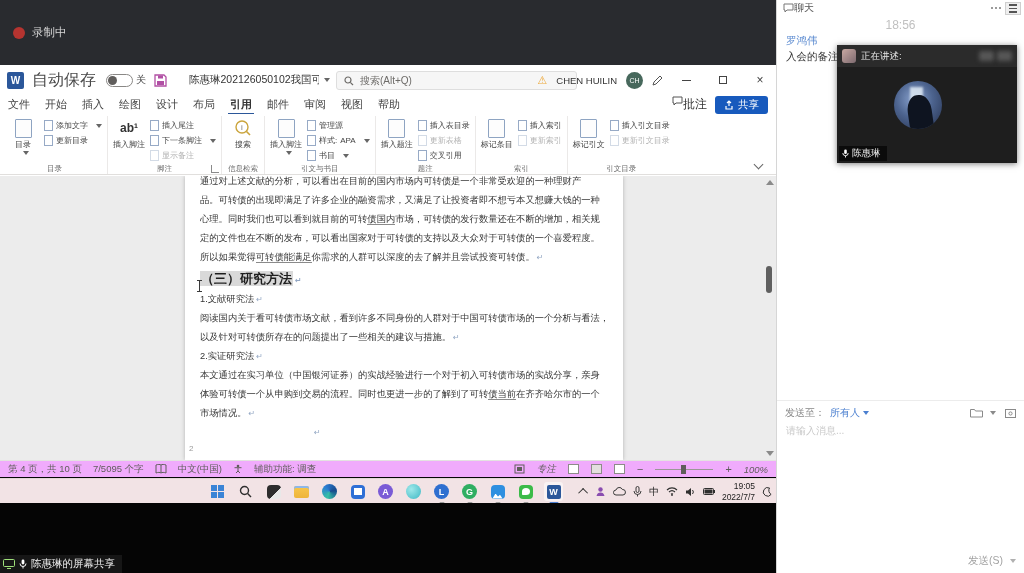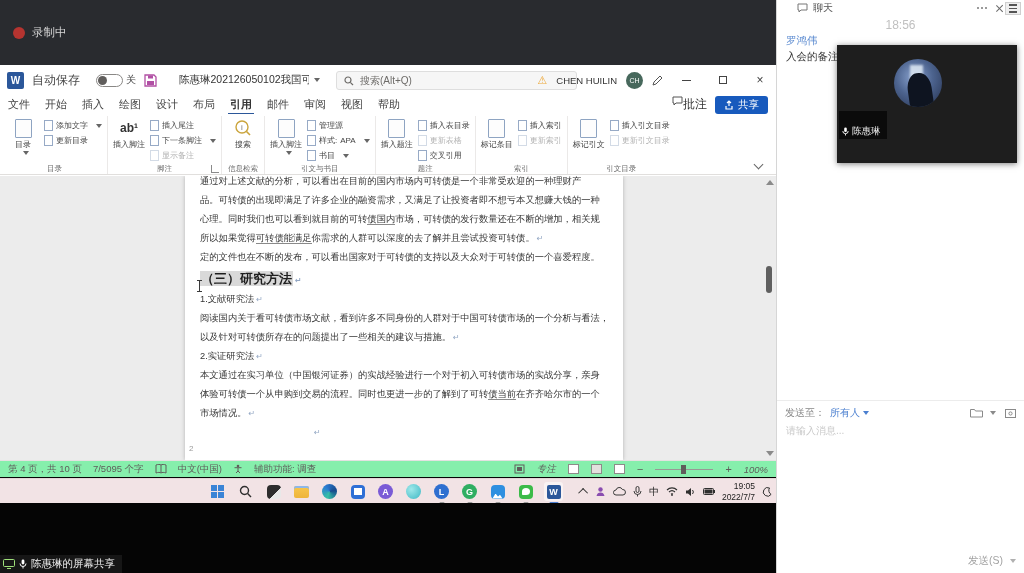--- a/index.html
+++ b/index.html
@@ -12,21 +12,21 @@
   .topstrip { position:absolute; left:0; top:0; width:776px; height:65px; background:#292b2f; }
   .rec { position:absolute; left:13px; top:25px; display:flex; align-items:center; gap:7px; }
   .rec-dot { width:12px; height:12px; border-radius:50%; background:#b53430; }
   .rec-label { color:#d8d8d8; font-size:11.5px; }
 
   
   .word { position:absolute; left:0; top:65px; width:776px; height:412px; background:#fff; }
 
   .titlebar { position:absolute; left:0; top:0; width:776px; height:30px; display:flex; align-items:center; padding-left:7px; }
   .wlogo { width:17px; height:17px; background:#2b579a; border-radius:2px; color:#fff; font-size:10px; font-weight:bold; display:flex; align-items:center; justify-content:center; margin-right:8px; }
-  .autosave-label { font-size:12px; color:#494949; margin-right:16px; }
+  .autosave-label { font-size:16px; color:#494949; margin-right:10px; }
   .toggle { width:27px; height:13px; border:1px solid #8a8886; border-radius:7px; background:#fff; position:relative; margin-right:3px; }
   .toggle .knob { position:absolute; left:1px; top:1px; width:9px; height:9px; border-radius:50%; background:#605e5c; }
   .toggle-state { font-size:10px; color:#494949; margin-right:8px; }
   .save-ic { width:13px; height:13px; margin-right:22px; }
   .doctitle { font-size:10.5px; color:#333; max-width:130px; white-space:nowrap; overflow:hidden; }
   .caret { width:0; height:0; border-left:3px solid transparent; border-right:3px solid transparent; border-top:4px solid #666; display:inline-block; margin-left:5px; }
   .searchbox { position:absolute; left:336px; top:6px; width:241px; height:19px; background:#f6f6f6; border:1px solid #dedede; border-radius:3px; display:flex; align-items:center; padding:0 7px; gap:6px; }
   .searchbox span { font-size:10px; color:#6d6b68; }
   .tb-right { position:absolute; right:0; top:0; height:30px; display:flex; align-items:center; gap:9px; padding-right:2px; }
   .warn { color:#eda93c; font-size:11px; }
@@ -71,21 +71,21 @@
   .ibeam { position:absolute; left:14px; top:104px; width:1px; height:12px; background:#3a3a3a; }
   .ibeam::before,.ibeam::after { content:''; position:absolute; left:-2px; width:5px; height:1px; background:#3a3a3a; }
   .ibeam::before { top:0; } .ibeam::after { bottom:0; }
   .pagefoot { position:absolute; left:189px; top:268px; font-size:8px; color:#9a9a9a; }
   .vscroll { position:absolute; right:1px; top:0; bottom:0; width:11px; }
   .scr-arrow { position:absolute; left:2px; width:0; height:0; border-left:4px solid transparent; border-right:4px solid transparent; }
   .scr-up { top:4px; border-bottom:5px solid #8a8a8a; }
   .scr-dn { bottom:4px; border-top:5px solid #8a8a8a; }
   .scr-thumb { position:absolute; left:2px; top:90px; width:6px; height:27px; background:#5f5f5f; border-radius:3px; }
 
-  .statusbar { position:absolute; left:0; top:395px; width:776px; height:17px; background:#86efac; border-top:1px solid #e4e2e1; display:flex; align-items:center; font-size:9.5px; color:#5f5d5b; padding:0 8px; gap:11px; }
+  .statusbar { position:absolute; left:0; top:395px; width:776px; height:17px; background:#f0abfc; border-top:1px solid #e4e2e1; display:flex; align-items:center; font-size:9.5px; color:#5f5d5b; padding:0 8px; gap:11px; }
   .sb-right { margin-left:auto; display:flex; align-items:center; gap:12px;font-style:italic; }
   .view-ic { width:11px; height:10px; border:1px solid #8d8b89; background:#fff; }
   .view-ic.act { background:#e3e0de; }
   .zoom-track { width:58px; height:1px; background:#9a9896; position:relative; }
   .zoom-thumb { position:absolute; left:26px; top:-4px; width:5px; height:9px; background:#5f5d5b; }
   .zsym { font-size:11px; color:#5f5d5b; }
 
   
   .taskbar { position:absolute; left:0; top:478px; width:776px; height:25px; background:#f2e3e5; border-top:1px solid rgba(0,0,0,.06); }
   .tb-center { position:absolute; left:208px; top:0; height:25px; display:flex; align-items:center; gap:9px; }
@@ -102,21 +102,21 @@
   .tray-time { font-size:8.5px; color:#1c1c1c; text-align:right; line-height:1.25; }
   .ime { font-size:10px; color:#1c1c1c; }
   .chev-up { width:7px; height:7px; border-left:1.5px solid #333; border-top:1.5px solid #333; transform:rotate(45deg) translateY(2px); }
 
   .blackfoot { position:absolute; left:0; top:503px; width:776px; height:70px; background:#050505; }
   .sharebanner { position:absolute; left:0; top:52px; display:flex; align-items:center; gap:4px; background:#161616; padding:2px 7px 2px 3px; }
   .sharebanner span { color:#f0f0f0; font-size:10.5px; }
 
   
   .chat { position:absolute; left:776px; top:0; width:248px; height:573px; background:#fff; border-left:1px solid #d6d6d6; }
-  .chat-head { position:absolute; left:0; top:0; right:0; height:16px; display:flex; align-items:center; padding:0 20px; gap:5px; }
+  .chat-head { position:absolute; left:0; top:0; right:0; height:16px; display:flex; align-items:center; padding:0 6px; }
   .chat-title { font-size:10px; color:#555; }
   .chat-head-right { margin-left:auto; display:flex; align-items:center; gap:8px; }
   .dots3 { display:flex; gap:2px; }
   .dots3 i { width:2px; height:2px; border-radius:50%; background:#7a7a7a; }
   .xclose { position:relative; width:9px; height:9px; }
   .xclose::before,.xclose::after { content:''; position:absolute; left:4px; top:0; width:1.4px; height:9px; background:#6a6a6a; }
   .xclose::before { transform:rotate(45deg); } .xclose::after { transform:rotate(-45deg); }
   .layout-btn { position:absolute; right:3px; top:2px; width:16px; height:13px; background:#efefef; border:1px solid #cfcfcf; display:flex; flex-direction:column; justify-content:center; gap:2px; padding:0 3px; }
   .layout-btn i { height:1.4px; background:#555; }
   .chat-ts { position:absolute; left:0; right:0; top:18px; text-align:center; font-size:12px; color:#c0c0c0; }
@@ -137,21 +137,21 @@
   .vwin { position:absolute; left:837px; top:45px; width:180px; height:118px; background:#1e1e1e; z-index:30; box-shadow:0 1px 6px rgba(0,0,0,.5); }
   .vhead { height:22px; background:#2b2b2b; display:flex; align-items:center; padding:0 5px; gap:5px; }
   .vavatar { width:14px; height:14px; border-radius:3px; background:linear-gradient(135deg,#c9a9a2,#7d6a70); filter:blur(.4px); }
   .vspeak { color:#e8e8e8; font-size:9.5px; }
   .vblur { margin-left:auto; display:flex; gap:3px; }
   .vblur i { width:15px; height:10px; border-radius:2px; background:#565656; filter:blur(2px); }
   .vstage { position:relative; height:96px; }
   .vcircle { position:absolute; left:57px; top:14px; width:48px; height:48px; border-radius:50%; overflow:hidden; background:radial-gradient(circle at 42% 38%, #8aa3cf 0%, #4d648f 45%, #232f4c 100%); }
   .vlight { position:absolute; left:16px; top:6px; width:13px; height:26px; background:#dfe9f4; opacity:.85; filter:blur(1px); }
   .vsil { position:absolute; left:14px; top:14px; width:24px; height:36px; border-radius:45% 45% 20% 20%; background:#0e1420; transform:rotate(-8deg); }
-  .vname { position:absolute; left:2px; bottom:2px; background:rgba(8,8,8,.85); display:flex; align-items:center; gap:3px; padding:14px 6px 1px 3px;margin-top:20px; }
+  .vname { position:absolute; left:2px; bottom:2px; background:rgba(8,8,8,.85); display:flex; align-items:center; gap:3px; padding:1px 6px 1px 3px;margin-top:20px; }
   .vname span { color:#f2f2f2; font-size:9.5px; }
 
   svg { display:block; }
 </style>
 </head>
 <body>
 
 <div class="stage">
 
   <div class="screen">
@@ -382,22 +382,22 @@
         </div>
         <div class="ribbon-collapse"></div>
       </div>
 
       <div class="docarea">
         <div class="page">
           <div class="doctext">
               <div class="dline"><span>通过对上述文献的分析，可以看出在目前的国内市场内可转债是一个非常受欢迎的一种理财产</span></div>
               <div class="dline"><span>品。可转债的出现即满足了许多企业的融资需求，又满足了让投资者即不想亏本又想赚大钱的一种</span></div>
               <div class="dline"><span>心理。同时我们也可以看到就目前的可转</span><span class="useg">债国内</span><span>市场，可转债的发行数量还在不断的增加，相关规</span></div>
+              <div class="dline"><span>定的文件也在不断的发布，可以看出国家对于可转债的支持以及大众对于可转债的一个喜爱程度。</span></div>
               <div class="dline"><span>所以如果觉得</span><span class="useg">可转债能满足</span><span>你需求的人群可以深度的去了解并且尝试投资可转债。</span><span class="pmark">↵</span></div>
-              <div class="dline"><span>定的文件也在不断的发布，可以看出国家对于可转债的支持以及大众对于可转债的一个喜爱程度。</span></div>
               <div class="dline heading"><span class="hlseg">（三）研究方法</span><span class="pmark">↵</span></div>
               <div class="dline"><span>1.文献研究法</span><span class="pmark">↵</span></div>
               <div class="dline"><span>阅读国内关于看可转债市场文献，看到许多不同身份的人群对于中国可转债市场的一个分析与看法，</span></div>
               <div class="dline"><span>以及针对可转债所存在的问题提出了一些相关的建议与措施。</span><span class="pmark">↵</span></div>
               <div class="dline"><span>2.实证研究法</span><span class="pmark">↵</span></div>
               <div class="dline"><span>本文通过在实习单位（中国银河证券）的实战经验进行一个对于初入可转债市场的实战分享，亲身</span></div>
               <div class="dline"><span>体验可转债一个从申购到交易的流程。同时也更进一步的了解到了可转</span><span class="useg">债当前</span><span>在齐齐哈尔市的一个</span></div>
               <div class="dline"><span>市场情况。</span><span class="pmark">↵</span></div>
               <div class="dline indent"><span class="pmark">↵</span></div>
             </div>
@@ -603,20 +603,28 @@
     </div>
     <div class="chat-input-ph">请输入消息...</div>
 
     <div class="send-row">
       <span class="send-btn">发送(S)</span>
       <span class="send-caret"></span>
     </div>
   </div>
 
   <div class="vwin">
+    <div class="vhead">
+      <div class="vavatar"></div>
+      <span class="vspeak">正在讲述:</span>
+      <div class="vblur">
+          <i></i>
+          <i></i>
+        </div>
+    </div>
     <div class="vstage">
       <div class="vcircle">
         <div class="vlight"></div>
         <div class="vsil"></div>
       </div>
       <div class="vname">
         <svg width="7" height="9" viewBox="0 0 7 9">
             <rect x="2.2" y="0.5" width="2.6" height="4.5" rx="1.3" fill="#fff"></rect>
             <path d="M0.8 4a2.7 2.7 0 0 0 5.4 0M3.5 6.7v1.8" fill="none" stroke="#fff" stroke-width="0.9"></path>
           </svg>

